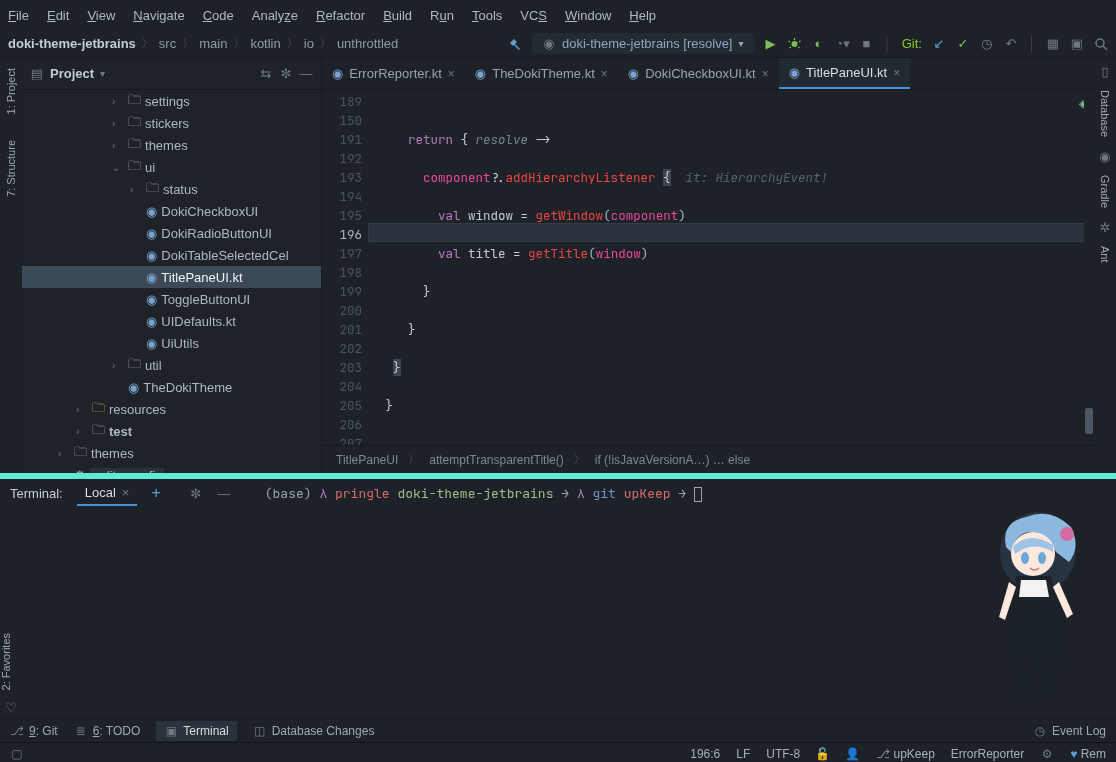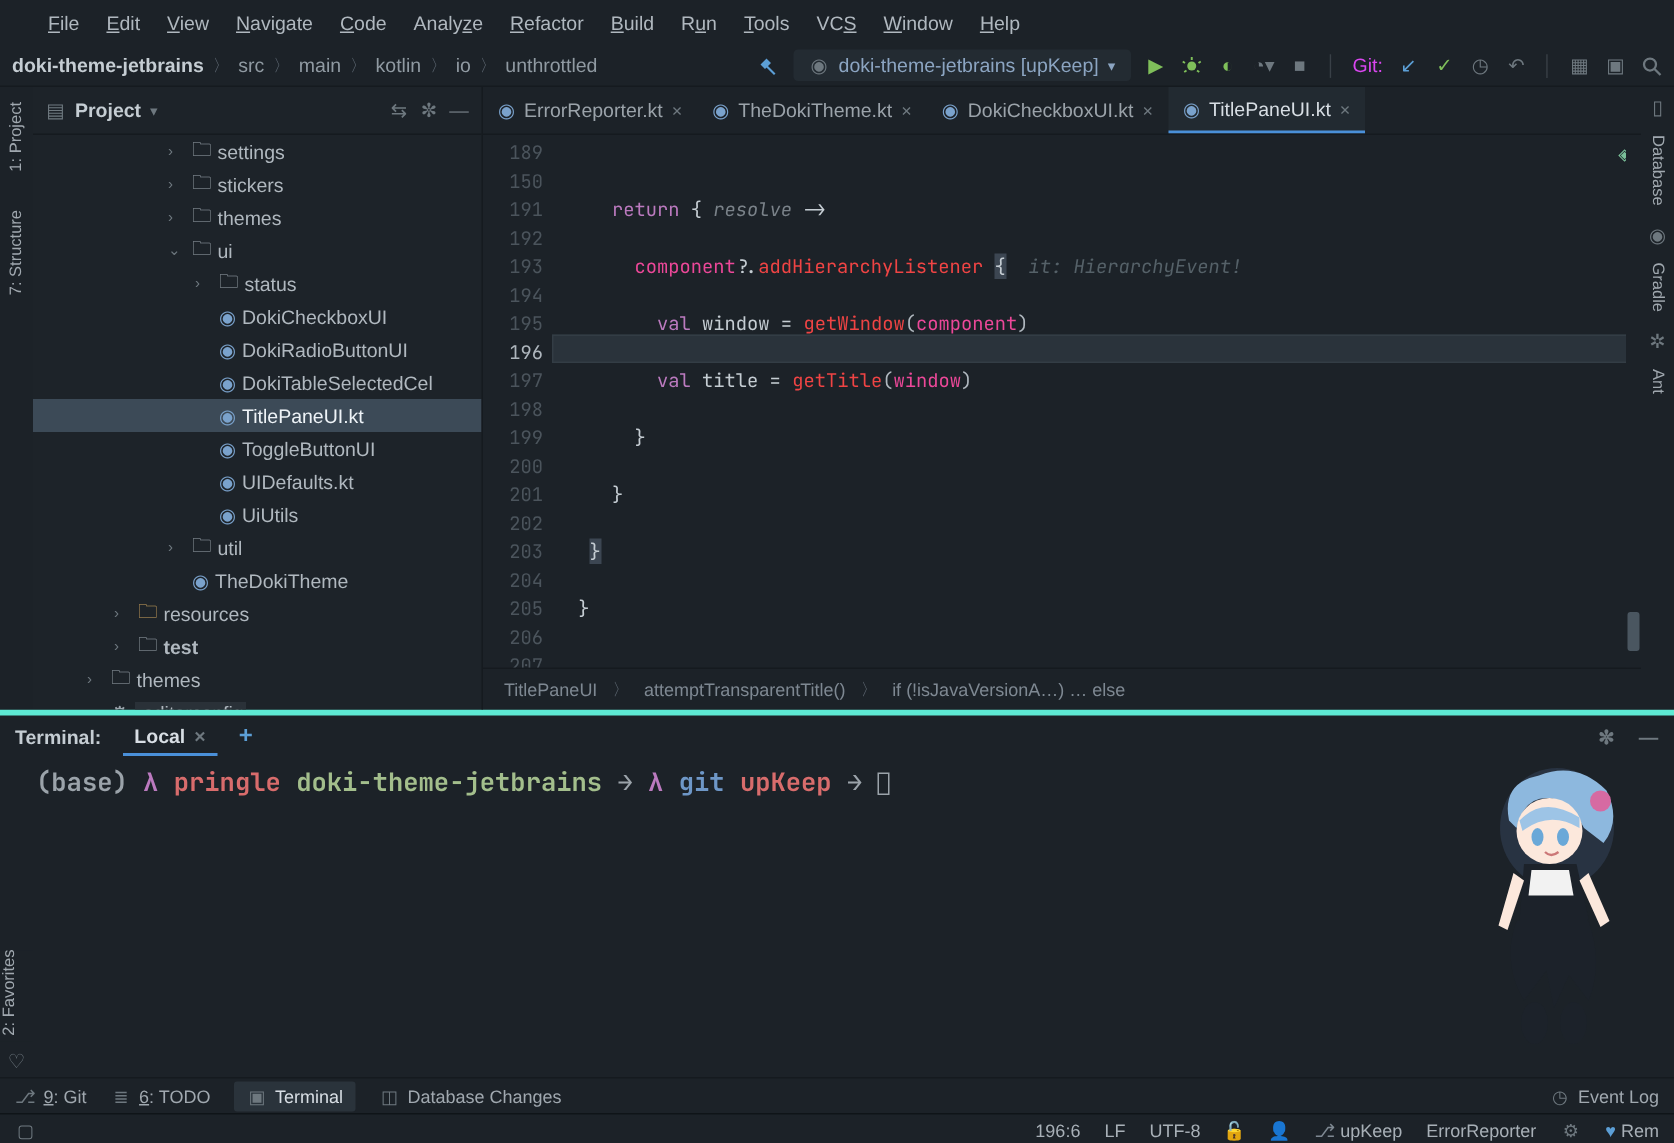--- a/index.html
+++ b/index.html
@@ -1,30 +1,30 @@
 <!DOCTYPE html>
 <html><head>
 <meta charset="utf-8">
 <style>
 * { margin:0; padding:0; box-sizing:border-box; }
 body { width:1116px; height:762px; background:#1c2228; font-family:"Segoe UI",Arial,sans-serif; font-size:13px; color:#b0b8bf; overflow:hidden; position:relative; }
-.menubar { height:30px; display:flex; align-items:center; padding:0 24px; gap:2px; background:#1c2228; }
+.menubar { height:30px; display:flex; align-items:center; padding:0 0; gap:2px; background:#1c2228; }
 .menubar span { padding:4px 8px; cursor:pointer; }
 .menubar span u { text-decoration:underline; }
 .toolbar { height:28px; display:flex; align-items:center; padding:0 8px; background:#1c2228; border-bottom:1px solid #151a1f; }
 .breadcrumb { display:flex; align-items:center; gap:4px; color:#909aa2; }
 .breadcrumb .proj { font-weight:600; color:#c5cdd3; }
 .breadcrumb .chev { color:#5c6670; margin:0 2px; font-size:11px; }
 .toolbar .right { margin-left:auto; display:flex; align-items:center; gap:10px; }
 .run-config { background:#232b32; padding:3px 10px; border-radius:3px; display:flex; align-items:center; gap:6px; color:#8ca5c2; }
 .icon { width:14px; height:14px; display:inline-flex; align-items:center; justify-content:center; }
 .icon.green { color:#7fbf5a; }
 .icon.gray { color:#6e787f; }
 .icon.blue { color:#5c9fd6; }
-.git-lbl { color:#d946ef; }
+.git-lbl { color:#84cc16; }
 
 .main { display:flex; height:415px; }
 .left-gutter { width:22px; background:#1c2228; display:flex; flex-direction:column; align-items:center; padding-top:4px; gap:14px; }
 .left-gutter .vtab { writing-mode:vertical-rl; transform:rotate(180deg); font-size:11px; color:#a0a8af; padding:6px 2px; cursor:pointer; }
 .right-gutter { width:22px; background:#1c2228; display:flex; flex-direction:column; align-items:center; padding-top:6px; gap:6px; }
 .right-gutter .vtab { writing-mode:vertical-rl; font-size:11px; color:#a0a8af; padding:6px 2px; cursor:pointer; }
 
 .project-panel { width:300px; background:#1d2329; border-right:1px solid #151a1f; display:flex; flex-direction:column; }
 .panel-hdr { height:32px; display:flex; align-items:center; padding:0 8px; gap:6px; border-bottom:1px solid #151a1f; }
 .panel-hdr .title { font-weight:600; color:#c5cdd3; }
@@ -61,28 +61,28 @@
 .hint { color:#556168; font-style:italic; }
 .arrow { color:#c5cdd3; }
 .ital { font-style:italic; }
 .brace-hi { background:#3c4652; }
 .editor-crumb { height:28px; display:flex; align-items:center; padding:0 14px; gap:10px; color:#7e8892; font-size:12px; border-top:1px solid #151a1f; }
 .editor-crumb .chev { color:#5c6670; font-size:11px; }
 .editor-scroll { position:absolute; right:0; top:0; width:10px; height:100%; background:#1c2228; }
 .editor-scroll .thumb { position:absolute; right:1px; width:8px; background:#4a5660; border-radius:2px; }
 .gutter-mark { position:absolute; right:0; width:22px; height:22px; top:4px; color:#7abf99; font-size:14px; text-align:center; }
 
-.terminal-panel { height:245px; display:flex; flex-direction:column; border-top:4px solid #5eead4; background:#1c2228;font-weight:bold; }
+.terminal-panel { height:245px; display:flex; border-top:6px solid #5eead4; background:#1c2228; }
 .term-hdr { height:28px; display:flex; align-items:center; padding:0 10px; gap:14px; }
 .term-hdr .ttl { color:#c5cdd3; }
 .term-tab { display:flex; align-items:center; gap:6px; padding:4px 8px; border-bottom:2px solid #4a90d9; color:#d8dee4; }
 .term-tab .close { color:#6e787f; }
 .term-hdr .plus { color:#5c9fd6; font-size:16px; cursor:pointer; }
 .term-hdr .spacer { flex:1; }
-.term-body { flex:1; padding:6px 24px; font-family:"JetBrains Mono","Consolas",monospace; font-size:17px; color:#c5cdd3; position:relative; }
+.term-body { flex:1; padding:6px 24px; font-family:"JetBrains Mono","Consolas",monospace; font-size:13px; color:#c5cdd3; position:relative; }
 .term-body .base { color:#9ba3aa; }
 .term-body .host { color:#d86c6c; }
 .term-body .path { color:#a3be8c; }
 .term-body .lamb { color:#bb7abf; }
 .term-body .git { color:#6e97c7; }
 .term-body .cursor-box { display:inline-block; width:8px; height:15px; border:1px solid #9ba3aa; vertical-align:middle; }
 .sticker { position:absolute; right:20px; bottom:6px; width:115px; height:210px; }
 
 .bottom-tabs { height:24px; display:flex; align-items:center; padding:0 10px; gap:16px; border-top:1px solid #151a1f; font-size:12px; }
 .bottom-tabs .btab { display:flex; align-items:center; gap:5px; cursor:pointer; color:#a0a8af; }
@@ -127,21 +127,21 @@
       <span class="">unthrottled</span>
     </div>
   <div class="right">
     <span class="icon blue">
       <svg width="14" height="14" viewBox="0 0 14 14">
           <path fill="currentColor" d="M2 6l4-4 3 3-4 4-3-3zm5 1l5 5-1 1-5-5z"></path>
         </svg>
     </span>
     <div class="run-config">
       <span class="icon gray">◉</span>
-      <span>doki-theme-jetbrains [upKeep]</span>
+      <span>doki-theme-jetbrains [resolve]</span>
       <span style="font-size:10px;">▾</span>
     </div>
     <span class="icon green">▶</span>
     <span class="icon green">
       <svg width="13" height="13" viewBox="0 0 13 13">
           <circle cx="6.5" cy="7" r="3" fill="currentColor"></circle>
           <path stroke="currentColor" stroke-width="1.3" d="M6.5 3v-2M2 5l-1.5-1M11 5l1.5-1M3 10l-1.5 1M10 10l1.5 1"></path>
         </svg>
     </span>
     <span class="icon green">◐</span>

